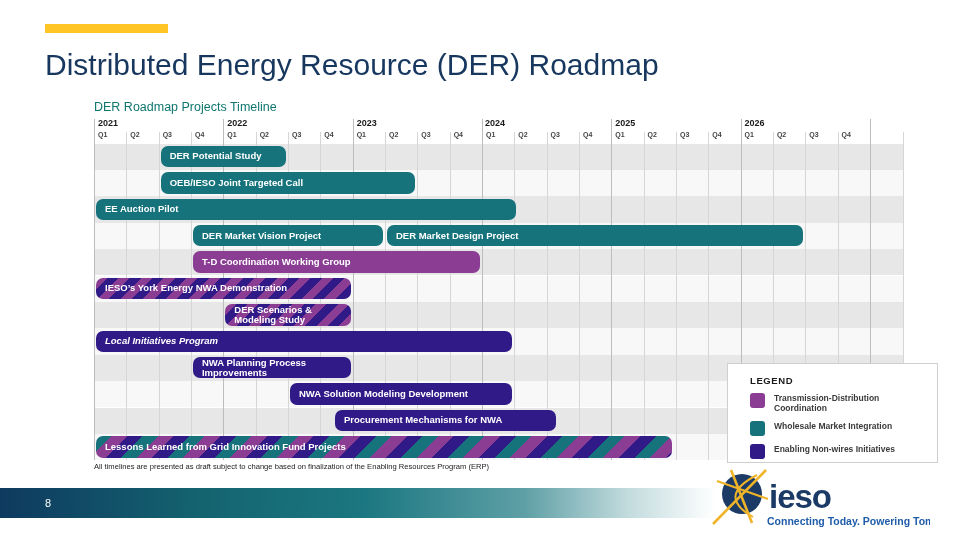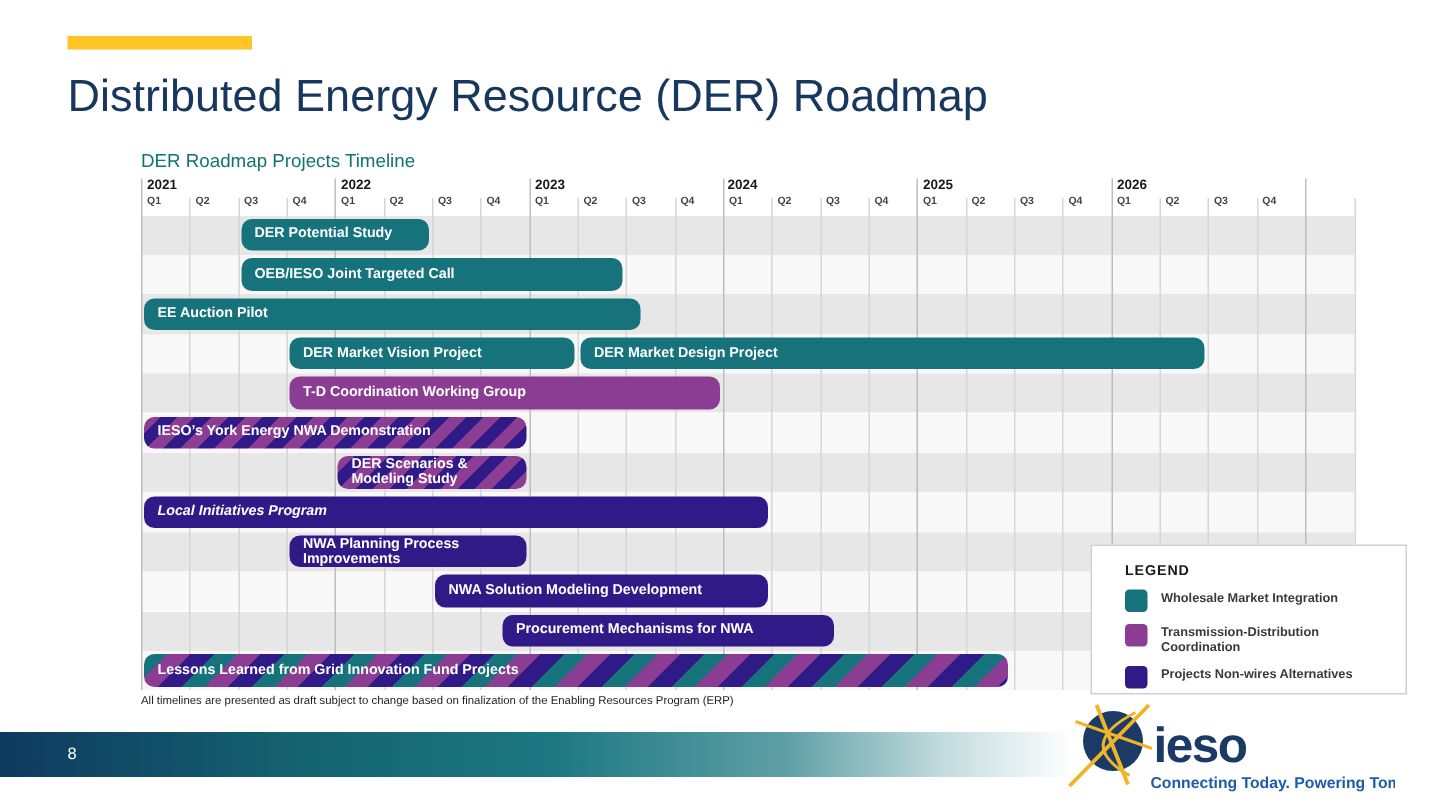--- a/index.html
+++ b/index.html
@@ -119,21 +119,21 @@
         <div class="quarter-label" style="left: 809.26px; top: 131px;">Q3</div>
         <div class="quarter-label" style="left: 841.59px; top: 131px;">Q4</div>
       </div>
     <div id="bar-layer">
         <div class="gantt-bar" style="left: 160.66px; top: 145.7px; width: 125.32px; background: rgb(22, 115, 124);">
           <div class="bar-label">DER Potential Study</div>
         </div>
         <div class="gantt-bar" style="left: 160.66px; top: 172.1px; width: 254.64px; background: rgb(22, 115, 124);">
           <div class="bar-label">OEB/IESO Joint Targeted Call</div>
         </div>
-        <div class="gantt-bar" style="left: 96px; top: 198.5px; width: 331px; background: rgb(22, 115, 124); text-align: center;">
+        <div class="gantt-bar" style="left: 96px; top: 198.5px; width: 420px; background: rgb(22, 115, 124); text-align: center;">
           <div class="bar-label">EE Auction Pilot</div>
         </div>
         <div class="gantt-bar" style="left: 192.99px; top: 224.9px; width: 189.98px; background: rgb(22, 115, 124);">
           <div class="bar-label">DER Market Vision Project</div>
         </div>
         <div class="gantt-bar" style="left: 386.97px; top: 224.9px; width: 416.29px; background: rgb(22, 115, 124);">
           <div class="bar-label">DER Market Design Project</div>
         </div>
         <div class="gantt-bar" style="left: 192.99px; top: 251.3px; width: 286.97px; background: rgb(138, 61, 147);">
           <div class="bar-label">T-D Coordination Working Group</div>
@@ -158,31 +158,31 @@
         </div>
         <div class="gantt-bar" style="left: 96px; top: 436.1px; width: 576px; background: repeating-linear-gradient(135deg, rgb(22, 115, 124) 0px, rgb(22, 115, 124) 11px, rgb(138, 61, 147) 11px, rgb(138, 61, 147) 22px, rgb(48, 26, 136) 22px, rgb(48, 26, 136) 33px);">
           <div class="bar-label">Lessons Learned from Grid Innovation Fund Projects</div>
         </div>
       </div>
     <div id="footnote">All timelines are presented as draft subject to change based on finalization of the Enabling Resources Program (ERP)</div>
 
     <div id="legend">
       <div id="legend-title">LEGEND</div>
       <div id="legend-items">
+          <div class="legend-item">
+            <div class="legend-swatch" style="background: rgb(138, 61, 147);"></div>
+            <div class="legend-label">Transmission-Distribution Coordination</div>
+          </div>
           <div class="legend-item">
             <div class="legend-swatch" style="background: rgb(22, 115, 124);"></div>
             <div class="legend-label">Wholesale Market Integration</div>
           </div>
           <div class="legend-item">
-            <div class="legend-swatch" style="background: rgb(138, 61, 147);"></div>
-            <div class="legend-label">Transmission-Distribution Coordination</div>
-          </div>
-          <div class="legend-item">
             <div class="legend-swatch" style="background: rgb(48, 26, 136);"></div>
-            <div class="legend-label">Projects Non-wires Alternatives</div>
+            <div class="legend-label">Enabling Non-wires Initiatives</div>
           </div>
         </div>
     </div>
   </div>
 
   <div id="footer-bar"></div>
   <div id="page-number">8</div>
 
   <div id="logo">
     <svg width="230" height="66" viewBox="0 0 230 66">

